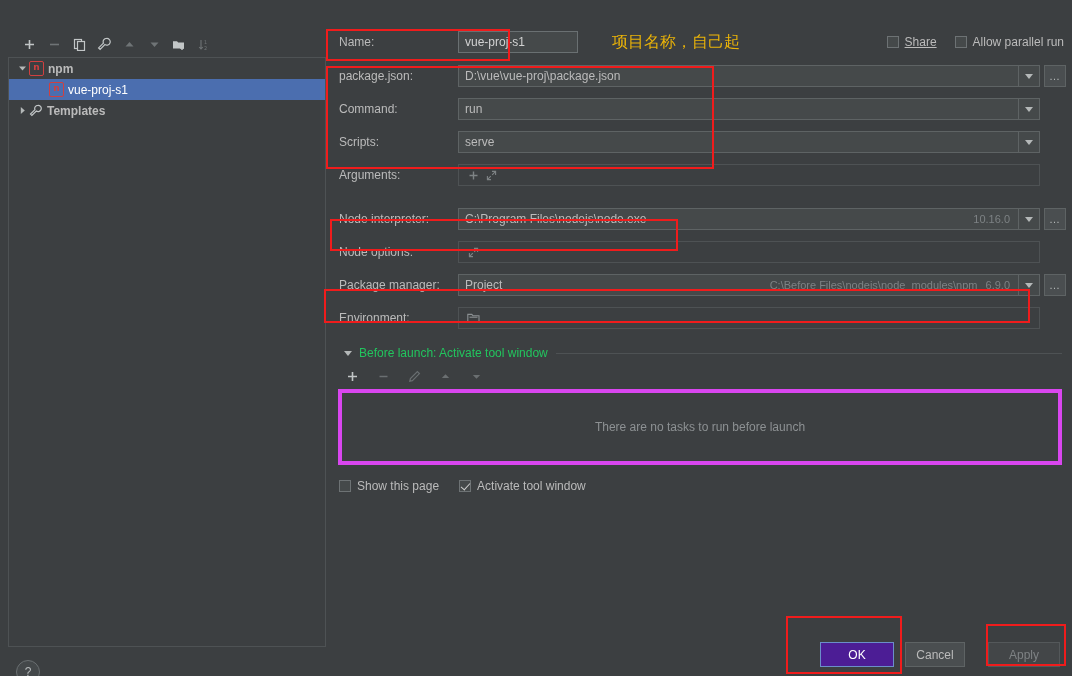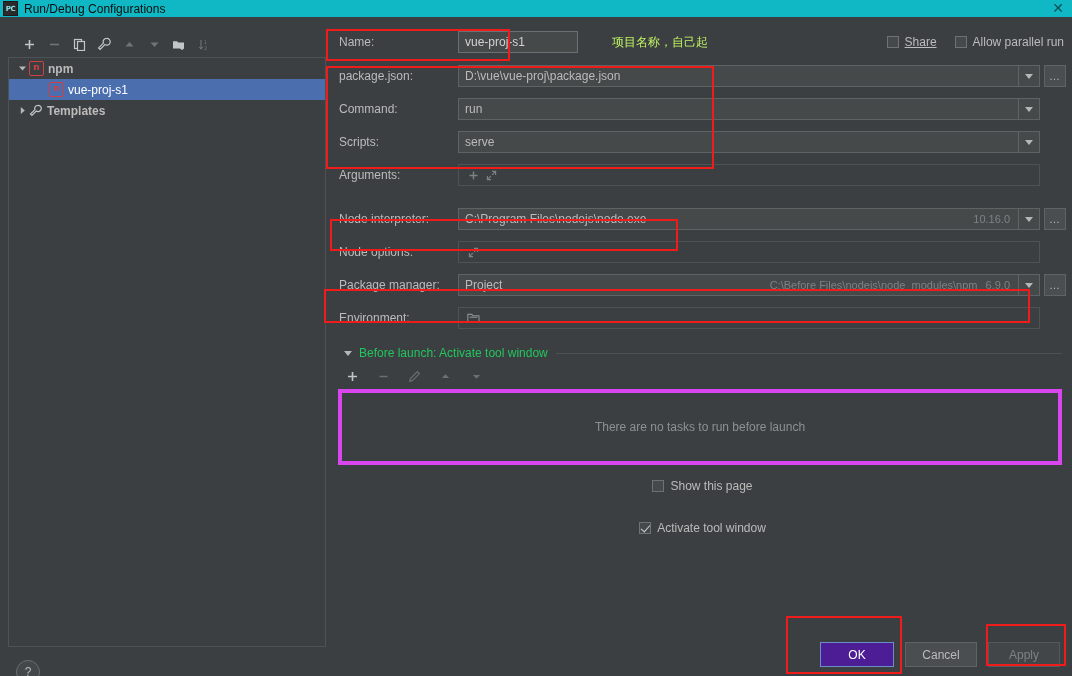--- a/index.html
+++ b/index.html
@@ -107,21 +107,21 @@
     width:16px;height:16px;flex:none;display:flex;align-items:center;justify-content:center;
     cursor:pointer;margin-right:2px;
   }
 
   
   .namerow{display:flex;align-items:center;height:22px;margin-bottom:12px;}
   .name-field{
     width:120px;height:22px;box-sizing:border-box;background:#45494a;border:1px solid #6a7072;
     display:flex;align-items:center;padding:0 6px;font-size:12px;color:#d2d2d2;
   }
-  .cn-note{color:#bef264;font-size:12px;margin-left:34px;font-family:Liberation Serif, serif;}
+  .cn-note{color:#eab308;font-size:16px;margin-left:34px;font-family:Liberation Serif, serif;}
   .share-wrap{margin-left:auto;display:flex;align-items:center;gap:18px;padding-right:2px;}
   .cbx{display:flex;align-items:center;gap:6px;font-size:12px;color:#bbbbbb;cursor:pointer;}
   .box{
     width:12px;height:12px;box-sizing:border-box;background:#45494a;border:1px solid #6d7274;
     flex:none;position:relative;
   }
   .box.on::after{
     content:"";position:absolute;left:3px;top:0px;width:4px;height:8px;
     border:solid #cfcfcf;border-width:0 1.6px 1.6px 0;transform:rotate(42deg);
   }
@@ -133,54 +133,49 @@
           border-top:5px solid #b4b8b8;margin-left:14px;margin-right:7px;}
   .bl-title{font-size:12px;color:#22c55e;white-space:nowrap;}
   .bl-line{flex:1;height:1px;background:#4e5254;margin-left:8px;margin-right:4px;}
   .bl-toolbar{height:26px;display:flex;align-items:center;padding-left:11px;gap:9px;margin-top:2px;}
   .bl-box{
     margin-left:8px;margin-right:4px;height:76px;box-sizing:border-box;
     background:#3c3f41;border:4px solid #d946ef;
     display:flex;align-items:center;justify-content:center;
     color:#8d9193;font-size:12px;
   }
-  .footcb{display:flex;align-items:center;gap:28px;margin-top:14px;padding-left:9px;flex-direction:column;}
+  .footcb{display:flex;align-items:center;gap:20px;margin-top:14px;padding-left:9px;}
   .btn{
     position:absolute;height:25px;box-sizing:border-box;
     display:flex;align-items:center;justify-content:center;
     font-size:12px;cursor:pointer;
   }
   .btn.ok{
     left:820px;top:642px;width:74px;background:#4c1d95;border:1px solid #6b8ec9;color:#ffffff;
   }
   .btn.cancel{
-    left:905px;top:642px;width:72px;background:#4a4e50;border:1px solid #5e6364;color:#bbbbbb;
+    left:905px;top:642px;width:60px;background:#4a4e50;border:1px solid #5e6364;color:#bbbbbb;
   }
   .btn.apply{
     left:988px;top:642px;width:72px;background:#434648;border:1px solid #54585a;color:#7e8284;
   }
   .help{
     position:absolute;left:16px;top:643px;width:22px;height:22px;border-radius:50%;
     border:1px solid #6a6f71;background:#44484a;color:#b6babb;font-size:12px;
     display:flex;align-items:center;justify-content:center;cursor:pointer;
   }
 
   
   .redbox{position:absolute;border:2px solid #f01c1c;pointer-events:none;box-sizing:border-box;}
 </style>
 </head>
 <body>
 
 <div class="app">
 
-  <div class="titlebar">
-    <div class="tb-icon">PC</div>
-    <div class="tb-title">Run/Debug Configurations</div>
-    <div class="tb-close">✕</div>
-  </div>
 
   <div class="content">
 
     <div class="left">
       <div class="left-toolbar">
         <div class="tb-btn">
           <svg width="13" height="13" viewBox="0 0 13 13">
               <path d="M6.5 2v9M2 6.5h9" stroke="#c2c6c7" stroke-width="1.6"></path>
             </svg>
         </div>

